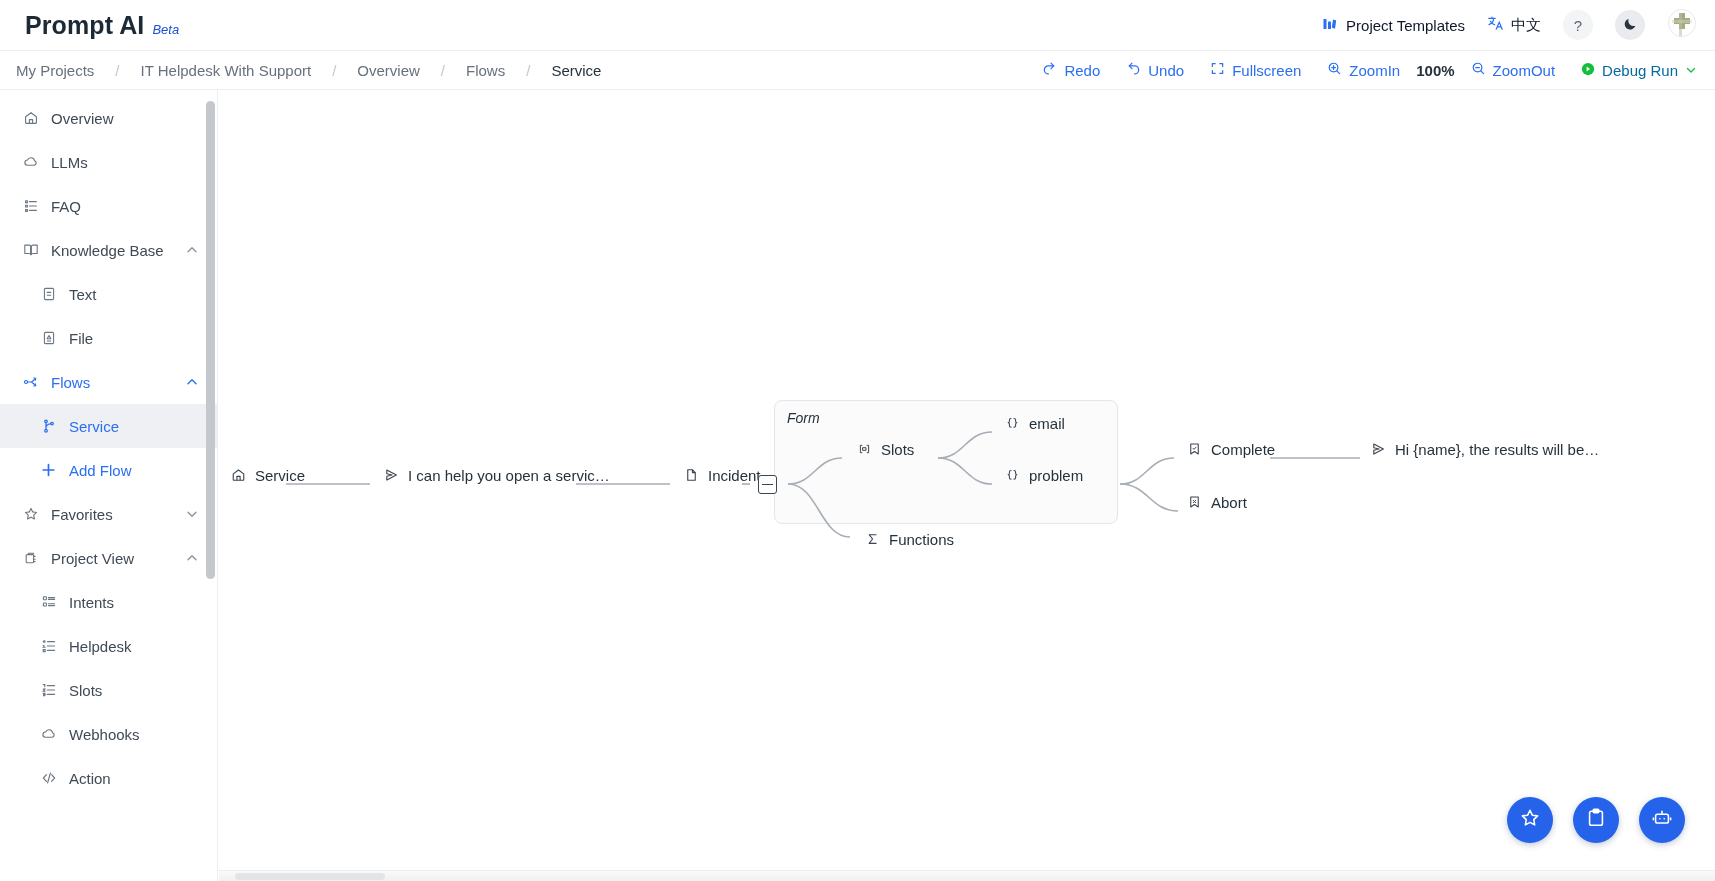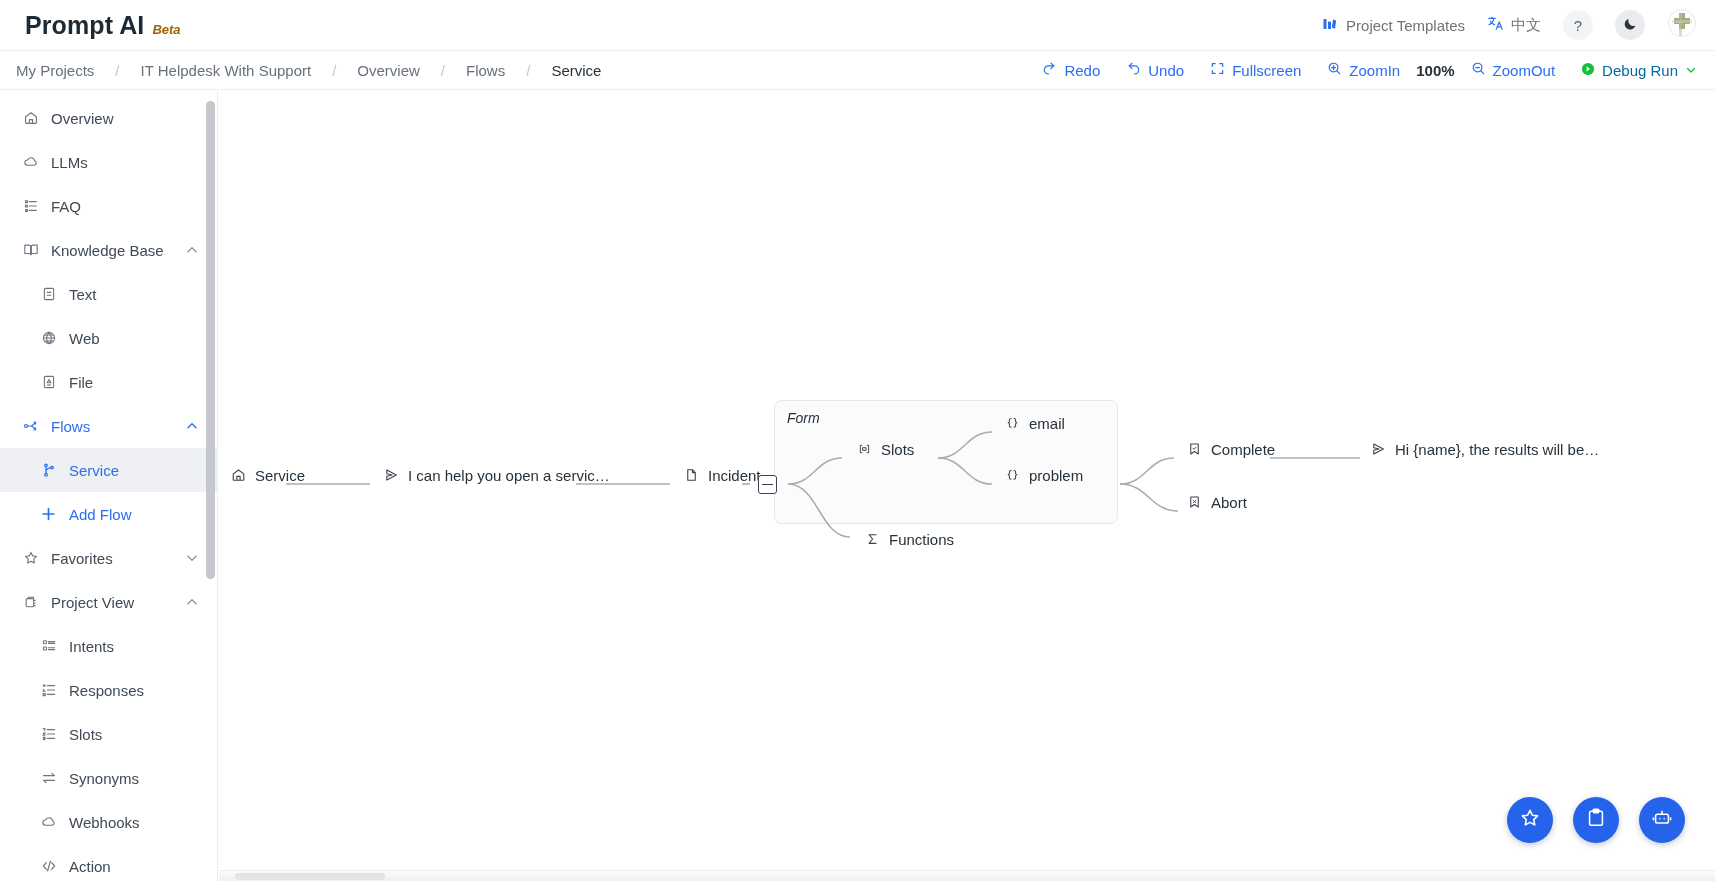--- a/index.html
+++ b/index.html
@@ -29,32 +29,32 @@
   }
   .brand-title {
     font-size: 25px;
     font-weight: 600;
     letter-spacing: .1px;
     color: #1c2a36;
   }
   .brand-beta {
     font-size: 13px;
     font-style: italic;
-    color: #a16207;
-    font-weight: 700;
+    color: #1d4ed8;
+    font-weight: 400;
   }
   .topbar-right {
     margin-left: auto;
     display: flex;
     align-items: center;
     gap: 22px;
   }
   .tb-link {
     display: flex; align-items: center; gap: 8px;
-    color: #737373;
+    color: #0f172a;
     font-size: 15px;
     cursor: pointer;
     white-space: nowrap;
   }
   .tb-link.cn { gap: 7px; }
   .circle-btn {
     width: 30px; height: 30px; border-radius: 50%;
     display: flex; align-items: center; justify-content: center;
     background: #f3f4f6;
     cursor: pointer;
@@ -456,30 +456,20 @@
           <span class="sb-ico">
             <svg width="16" height="16" viewBox="0 0 16 16" fill="none" stroke="currentColor" stroke-width="1.1" stroke-linejoin="round">
               <rect x="3.4" y="2.4" width="9.2" height="11.2" rx="1"></rect>
               <path d="M5.8 6.4h4.4M5.8 9.2h4.4"></path>
             </svg>
           </span>
           <span class="sb-label">Text</span>
         </div>
         <div class="sb-item sub">
           <span class="sb-ico">
-            <svg width="16" height="16" viewBox="0 0 16 16" fill="none" stroke="currentColor" stroke-width="1.1">
-              <circle cx="8" cy="8" r="5.6"></circle>
-              <path d="M2.4 8h11.2M8 2.4c1.6 1.8 2.4 3.7 2.4 5.6S9.6 12.4 8 13.6C6.4 12.4 5.6 9.9 5.6 8s.8-3.8 2.4-5.6z"></path>
-              <path d="M3.5 5h9M3.5 11h9"></path>
-            </svg>
-          </span>
-          <span class="sb-label">Web</span>
-        </div>
-        <div class="sb-item sub">
-          <span class="sb-ico">
             <svg width="16" height="16" viewBox="0 0 16 16" fill="none" stroke="currentColor" stroke-width="1.1" stroke-linejoin="round">
               <rect x="3.4" y="2.4" width="9.2" height="11.2" rx="1"></rect>
               <path d="M8 5.6l1.9 3.2H6.1z"></path>
               <path d="M6 11h4"></path>
             </svg>
           </span>
           <span class="sb-label">File</span>
         </div>
         <div class="sb-item accent">
           <span class="sb-ico">
@@ -554,40 +544,32 @@
         </div>
         <div class="sb-item sub">
           <span class="sb-ico">
             <svg width="16" height="16" viewBox="0 0 16 16" fill="none" stroke="currentColor" stroke-width="1.1" stroke-linecap="round">
               <path d="M6.4 3.6h7.2M6.4 8h7.2M6.4 12.4h7.2"></path>
               <circle cx="3.2" cy="3.6" r=".9"></circle>
               <path d="M2.2 7.4l1 .6-1 1.2h2"></path>
               <path d="M2.2 11.6h2v2h-2z"></path>
             </svg>
           </span>
-          <span class="sb-label">Responses</span>
+          <span class="sb-label">Helpdesk</span>
         </div>
         <div class="sb-item sub">
           <span class="sb-ico">
             <svg width="16" height="16" viewBox="0 0 16 16" fill="none" stroke="currentColor" stroke-width="1.1" stroke-linecap="round">
               <path d="M6.2 3.6h7.4M6.2 8h7.4M6.2 12.4h7.4"></path>
               <path d="M2.2 2.6h1.6v2.2"></path>
               <path d="M2.2 7.1h1.8L2.2 9.1h1.9"></path>
               <path d="M2.2 11.4h1.8v1.1H2.6v1.1h1.4"></path>
             </svg>
           </span>
           <span class="sb-label">Slots</span>
-        </div>
-        <div class="sb-item sub">
-          <span class="sb-ico">
-            <svg width="16" height="16" viewBox="0 0 16 16" fill="none" stroke="currentColor" stroke-width="1.2" stroke-linecap="round" stroke-linejoin="round">
-              <path d="M2.6 5.6h10.8l-2.4-2.2M13.4 10.4H2.6l2.4 2.2"></path>
-            </svg>
-          </span>
-          <span class="sb-label">Synonyms</span>
         </div>
         <div class="sb-item sub">
           <span class="sb-ico">
             <svg width="16" height="16" viewBox="0 0 16 16" fill="none" stroke="currentColor" stroke-width="1.15" stroke-linejoin="round">
               <path d="M4.4 11.2a2.6 2.6 0 01.2-5.2 3.6 3.6 0 016.9.7 2.3 2.3 0 01-.4 4.5z"></path>
             </svg>
           </span>
           <span class="sb-label">Webhooks</span>
         </div>
         <div class="sb-item sub">

